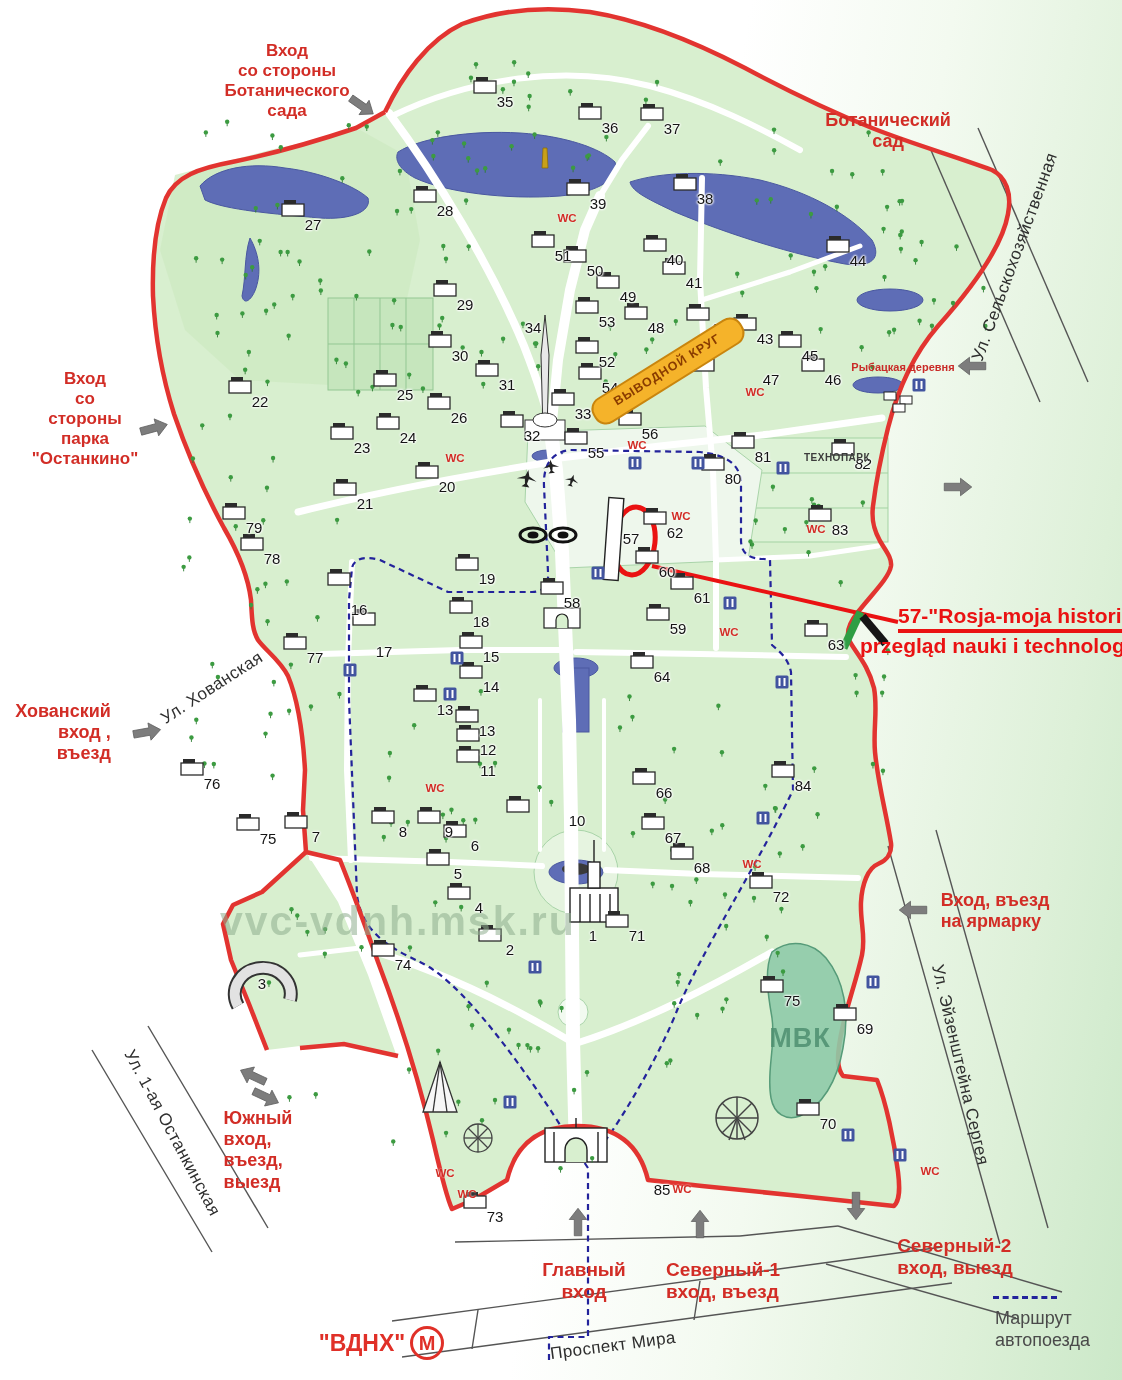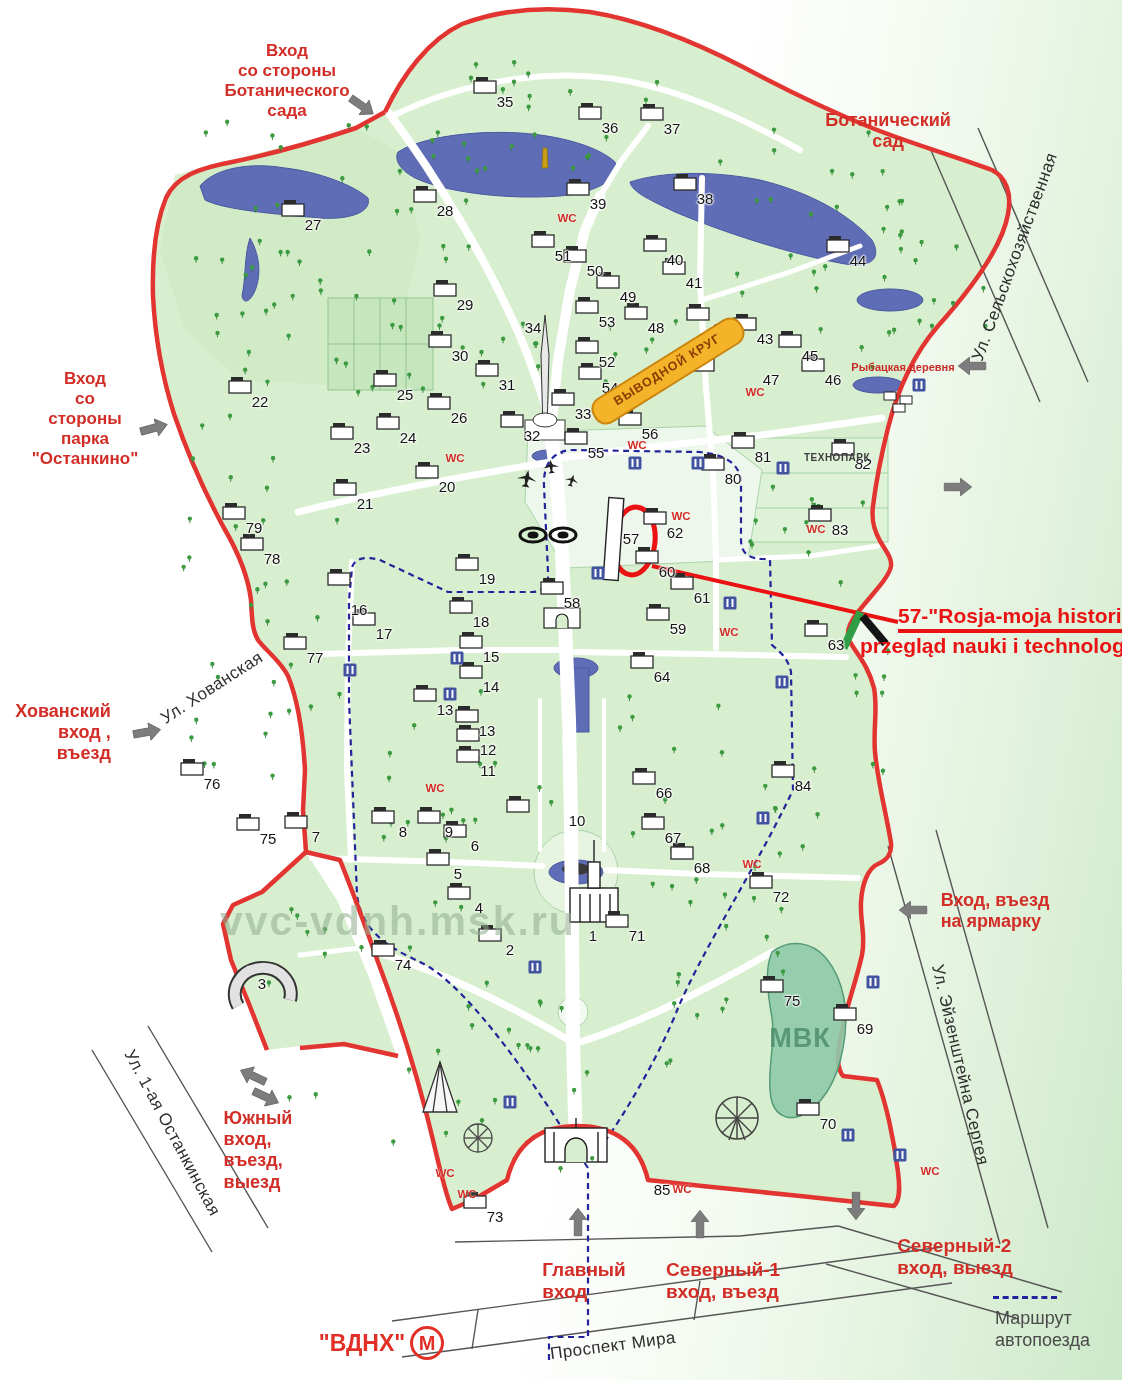--- a/index.html
+++ b/index.html
@@ -1727,21 +1727,21 @@
       <div class="lbl entrance" style="left: 995px; top: 911px; font-size: 18px; text-align: left;">
         <div>Вход, въезд</div>
         <div>на ярмарку</div>
       </div>
       <div class="lbl entrance" style="left: 258px; top: 1150px; font-size: 18px; text-align: left;">
         <div>Южный</div>
         <div>вход,</div>
         <div>въезд,</div>
         <div>выезд</div>
       </div>
-      <div class="lbl entrance" style="left: 584px; top: 1281px; font-size: 19px; text-align: left;">
+      <div class="lbl entrance" style="left: 584px; top: 1281px; font-size: 19px; text-align: center;">
         <div>Главный</div>
         <div>вход</div>
       </div>
       <div class="lbl entrance" style="left: 723px; top: 1281px; font-size: 19px; text-align: left;">
         <div>Северный-1</div>
         <div>вход, въезд</div>
       </div>
       <div class="lbl entrance" style="left: 955px; top: 1257px; font-size: 19px; text-align: left;">
         <div>Северный-2</div>
         <div>вход, выезд</div>
@@ -1761,21 +1761,21 @@
       <div class="lbl num" style="left: 403px; top: 831px;">8</div>
       <div class="lbl num" style="left: 449px; top: 831px;">9</div>
       <div class="lbl num" style="left: 538px; top: 820px; margin-left: 39px;">10</div>
       <div class="lbl num" style="left: 488px; top: 770px;">11</div>
       <div class="lbl num" style="left: 488px; top: 749px;">12</div>
       <div class="lbl num" style="left: 445px; top: 709px;">13</div>
       <div class="lbl num" style="left: 487px; top: 730px;">13</div>
       <div class="lbl num" style="left: 491px; top: 686px;">14</div>
       <div class="lbl num" style="left: 491px; top: 656px;">15</div>
       <div class="lbl num" style="left: 359px; top: 593px; margin-top: 16px;">16</div>
-      <div class="lbl num" style="left: 384px; top: 633px;">17</div>
+      <div class="lbl num" style="left: 384px; top: 651px;">17</div>
       <div class="lbl num" style="left: 481px; top: 621px;">18</div>
       <div class="lbl num" style="left: 487px; top: 578px;">19</div>
       <div class="lbl num" style="left: 447px; top: 486px;">20</div>
       <div class="lbl num" style="left: 365px; top: 503px;">21</div>
       <div class="lbl num" style="left: 260px; top: 401px;">22</div>
       <div class="lbl num" style="left: 362px; top: 447px;">23</div>
       <div class="lbl num" style="left: 408px; top: 437px;">24</div>
       <div class="lbl num" style="left: 405px; top: 394px;">25</div>
       <div class="lbl num" style="left: 459px; top: 417px;">26</div>
       <div class="lbl num" style="left: 313px; top: 224px;">27</div>

